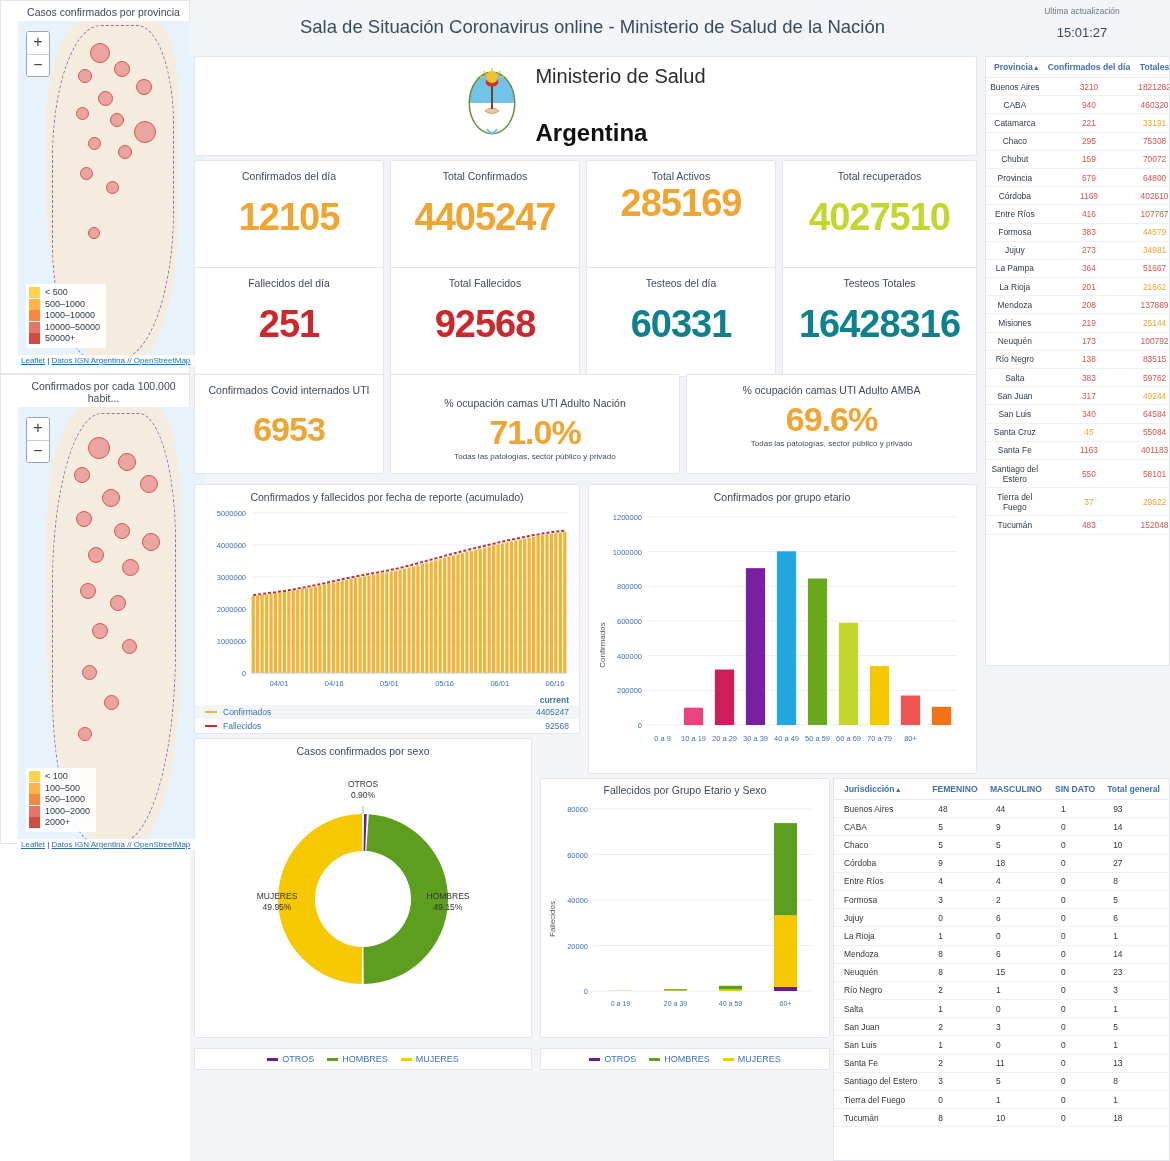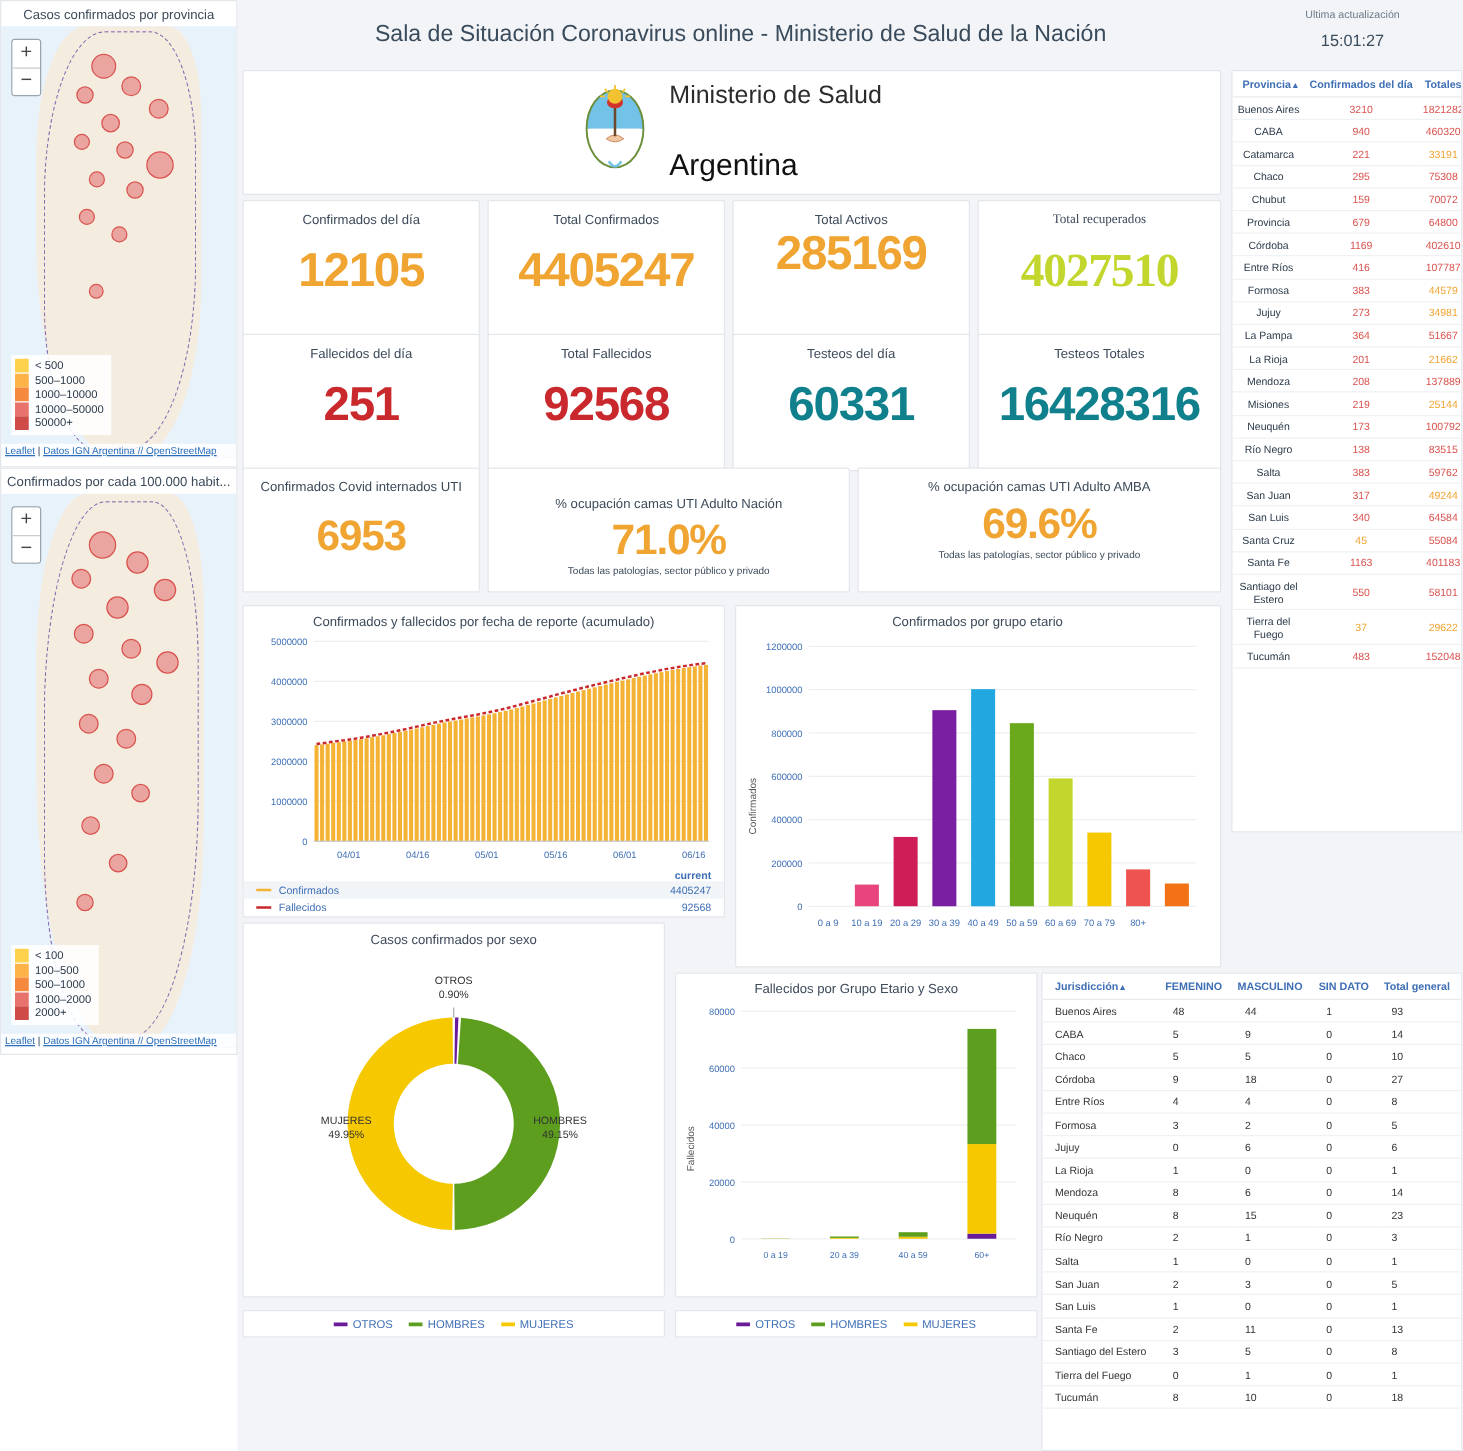--- a/index.html
+++ b/index.html
@@ -6,21 +6,21 @@
   body {
     width:1170px; height:1161px; overflow:hidden;
     background:#f2f4f7;
     font-family:"Liberation Sans", sans-serif;
     color:#2b3a4a;
   }
   .app { position:relative; width:1170px; height:1161px; }
 
   
   .map-col { position:absolute; left:0; top:0; width:190px; height:1161px; background:#fff; }
-  .map-panel { position:relative; width:190px; background:#fff; border:1px solid #e3e6ea; }
+  .map-panel { position:relative; width:190px; background:#fff; border:1px solid #e3e6ea;padding-left:17px; }
   .map-panel.one { height:374px; }
   .map-panel.two { height:470px; }
   .map-title { text-align:center; font-size:10.5px; color:#3c4a5a; padding:5px 4px 3px; }
   .map-canvas { position:relative; width:188px; overflow:hidden; background:#e8f2fb; }
   .map-panel.one .map-canvas { height:345px; }
   .map-panel.two .map-canvas { height:443px; }
   .land { position:absolute; background:#f5ece0; }
   .zoomctl { position:absolute; left:8px; top:10px; width:24px; z-index:6;
     border:1px solid #9aa4ae; border-radius:3px; background:#fff; overflow:hidden; }
   .zoomctl div { height:22px; line-height:20px; text-align:center; font-size:16px; color:#444; background:#fff; }
@@ -42,21 +42,21 @@
   .upd .lbl { font-size:8.5px; color:#6c7a89; }
   .upd .val { font-size:13px; color:#3a4b5c; margin-top:9px; }
 
   
   .panel { position:absolute; background:#fff; border:1px solid #e3e6ea; border-radius:2px; }
 
   .logo-panel { left:194px; top:56px; width:783px; height:100px; display:flex; align-items:center; justify-content:center; }
   .logo-wrap { display:flex; align-items:center; gap:16px; }
   .crest { width:54px; height:78px; }
   .brand-1 { font-size:20px; font-weight:400; color:#2b2b2b; line-height:1.12; }
-  .brand-2 { font-size:24px; font-weight:400; color:#111; line-height:1.12;margin-top:32px; }
+  .brand-2 { font-size:24px; font-weight:700; color:#111; line-height:1.12;margin-top:32px; }
 
   .kpi { display:flex; flex-direction:column; align-items:center; }
   .kpi .cap { font-size:10.5px; color:#3c4a5a; padding-top:9px; }
   .kpi .num { font-weight:700; letter-spacing:-1px; }
   .kpi .sub { font-size:8px; color:#3c4a5a; }
   .grid { stroke:#eceff2; stroke-width:1; }
   .chart-title { font-size:10.5px; fill:#3c4a5a; }
   .ylab { font-size:8px; fill:#555; }
 
   .legend-bar { position:absolute; background:#fff; border:1px solid #e3e6ea;
@@ -228,21 +228,21 @@
     <div class="num" style="color:#f0a431;font-size:38px;margin-top:14px;">12105</div>
   </div>
   <div class="panel kpi" style="left:390px;top:160px;width:190px;height:110px;">
     <div class="cap">Total Confirmados</div>
     <div class="num" style="color:#f0a431;font-size:38px;margin-top:14px;">4405247</div>
   </div>
   <div class="panel kpi" style="left:586px;top:160px;width:190px;height:110px;">
     <div class="cap">Total Activos</div>
     <div class="num" style="color:#f0a431;font-size:38px;">285169</div>
   </div>
-  <div class="panel kpi" style="left:782px;top:160px;width:195px;height:110px;font-family:Liberation Serif, serif;">
+  <div class="panel kpi" style="left:782px;top:160px;width:195px;height:110px;">
     <div class="cap">Total recuperados</div>
     <div class="num" style="color:#c3d62e;font-size:38px;margin-top:14px;">4027510</div>
   </div>
 
   <div class="panel kpi" style="left:194px;top:267px;width:190px;height:110px;">
     <div class="cap">Fallecidos del día</div>
     <div class="num" style="color:#c9282d;font-size:38px;margin-top:14px;">251</div>
   </div>
   <div class="panel kpi" style="left:390px;top:267px;width:190px;height:110px;">
     <div class="cap">Total Fallecidos</div>

